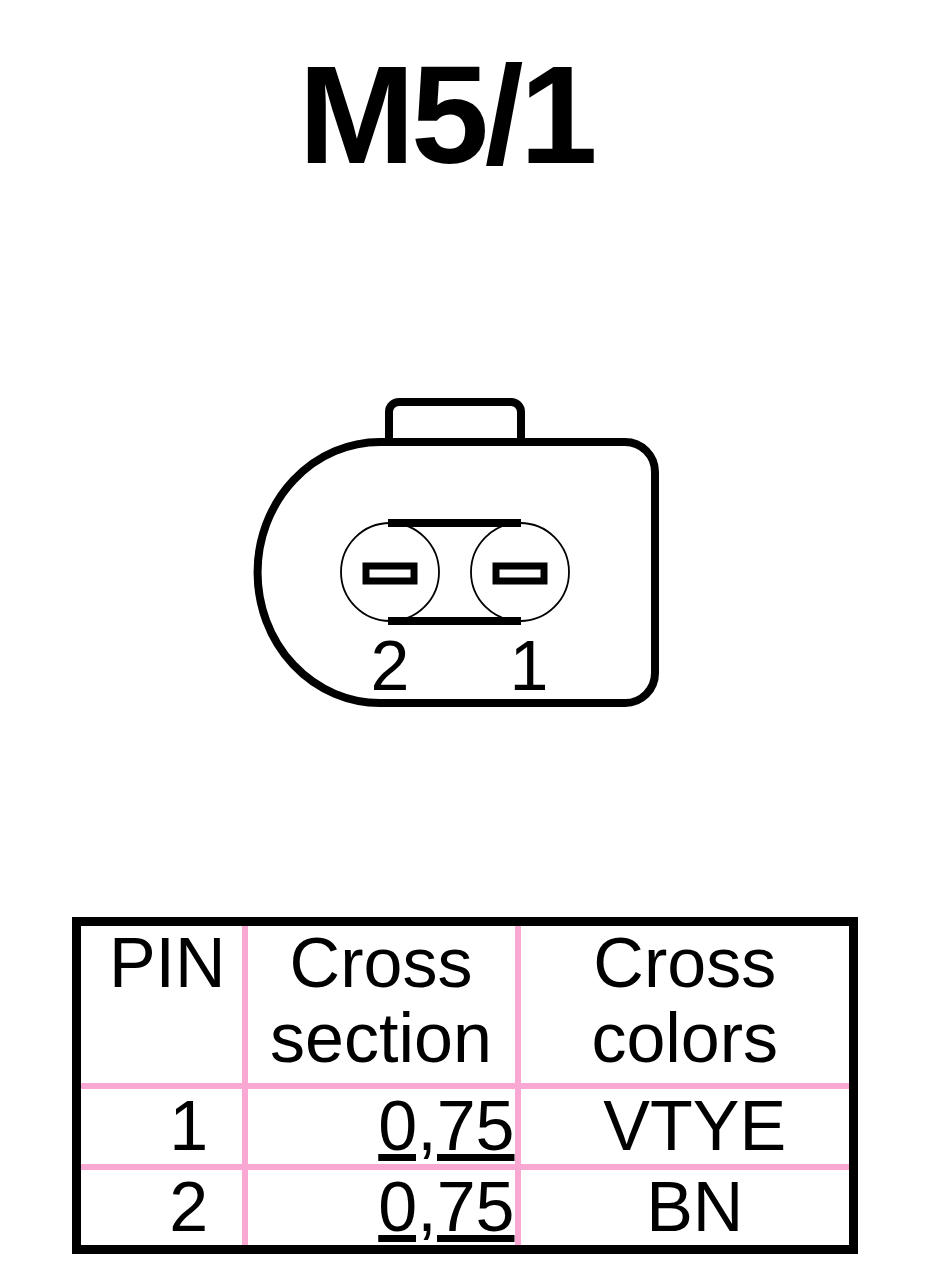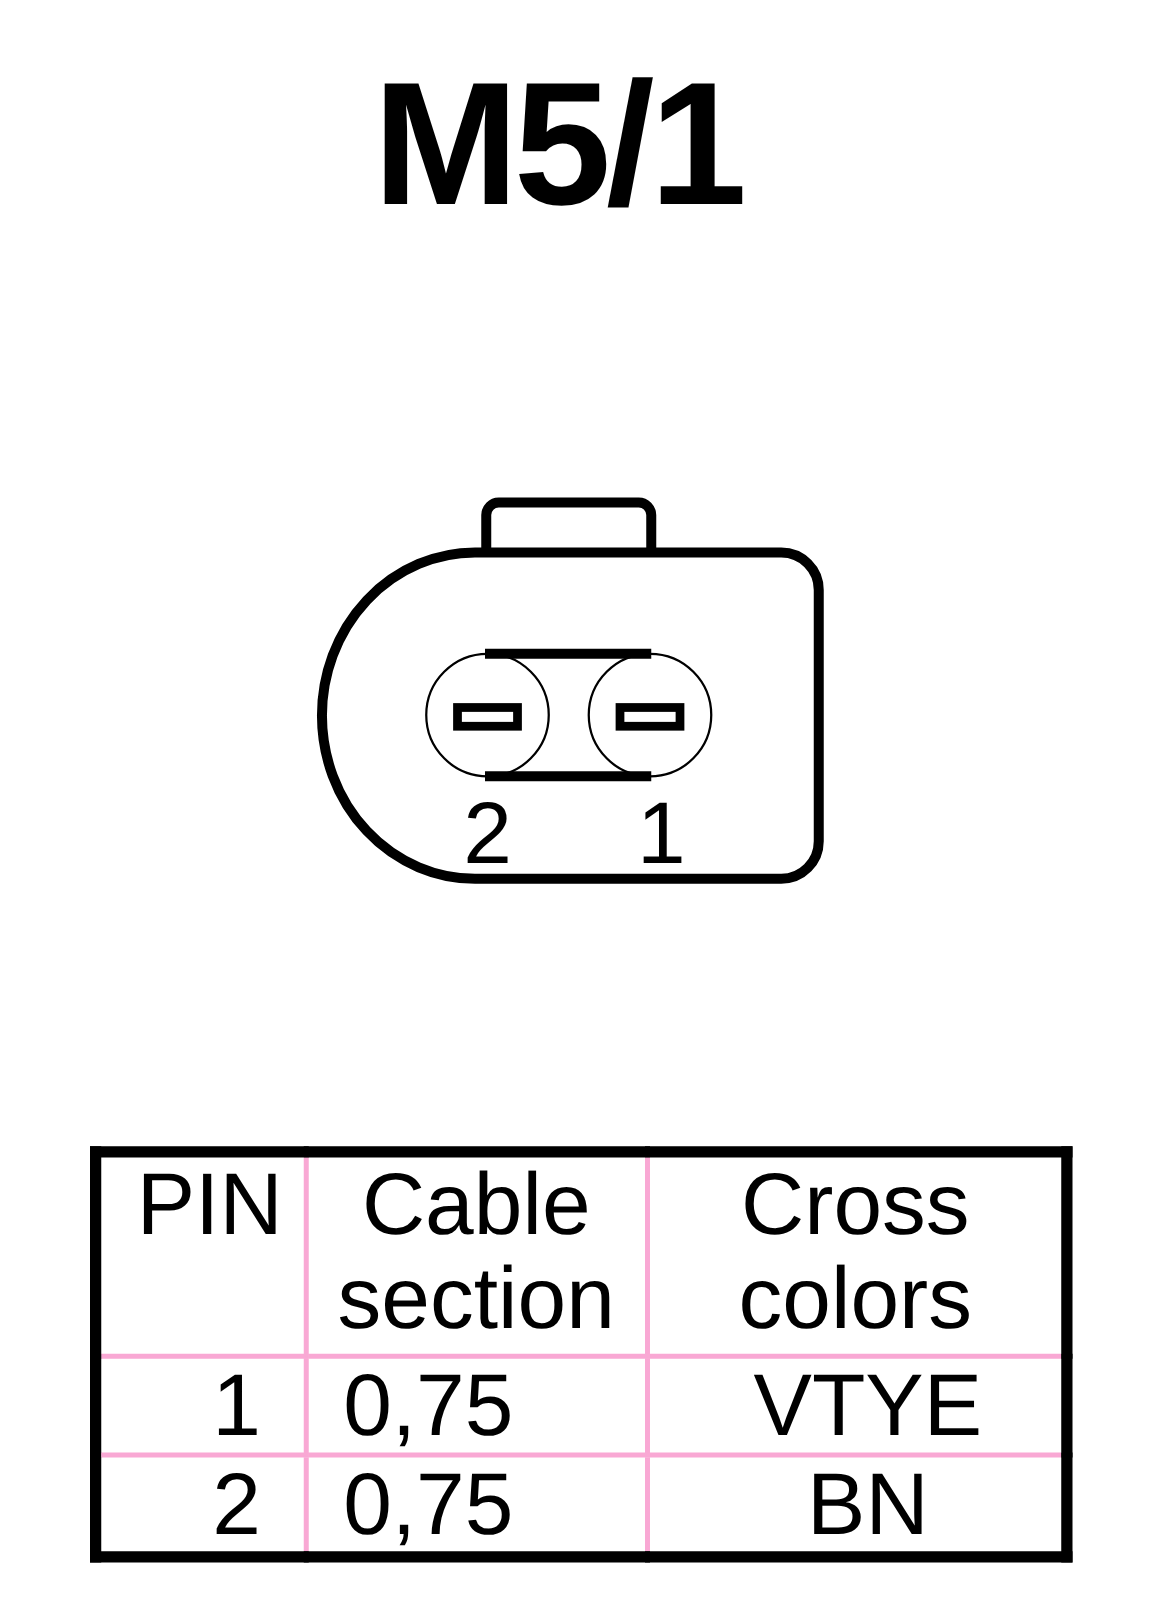--- a/index.html
+++ b/index.html
@@ -75,37 +75,37 @@
     left: 72px;
     top: 917px;
     width: 777px;
     border-collapse: collapse;
     table-layout: fixed;
     border: 9px solid #000000;
     font-size: 70px;
     line-height: 75px;
   }
   .pin-table th, .pin-table td {
-    border: 4px solid #f9a8d4;
+    border: 6px solid #f9a8d4;
     padding: 0;
     overflow: visible;
     margin-top: 12px;
   }
   .pin-table th {
     font-weight: normal;
     vertical-align: top;
     text-align: center;
     height: 157px;
   }
   .pin-table th.h-pin { padding-left: 12px; }
   .pin-table tr.r1 td { height: 69px; }
   .pin-table tr.r2 td { height: 68px; }
   .pin-table td { vertical-align: middle; }
   .pin-table td.c-pin { text-align: center; padding-left: 55px; }
-  .pin-table td.c-cross { text-align: left; padding-left: 28px; }
+  .pin-table td.c-cross { text-align: right; padding-left: 28px; text-decoration: underline; }
   .pin-table td.c-colors { text-align: center; padding-left: 20px; }
 </style>
 </head>
 <body>
 
 <div class="page">
 
   <div class="title">M5/1</div>
 
   <svg class="connector-svg" viewBox="230 390 460 330" xmlns="http://www.w3.org/2000/svg">
@@ -129,21 +129,21 @@
 
   <table class="pin-table">
     <colgroup>
       <col style="width:168px">
       <col style="width:273px">
       <col style="width:336px">
     </colgroup>
     <thead>
       <tr>
         <th class="h-pin">PIN</th>
-        <th class="h-cross">Cable section</th>
+        <th class="h-cross">Cross section</th>
         <th class="h-colors">Cross colors</th>
       </tr>
     </thead>
     <tbody>
       <tr class="r1">
         <td class="c-pin">1</td>
         <td class="c-cross">0,75</td>
         <td class="c-colors">VTYE</td>
       </tr>
       <tr class="r2">

